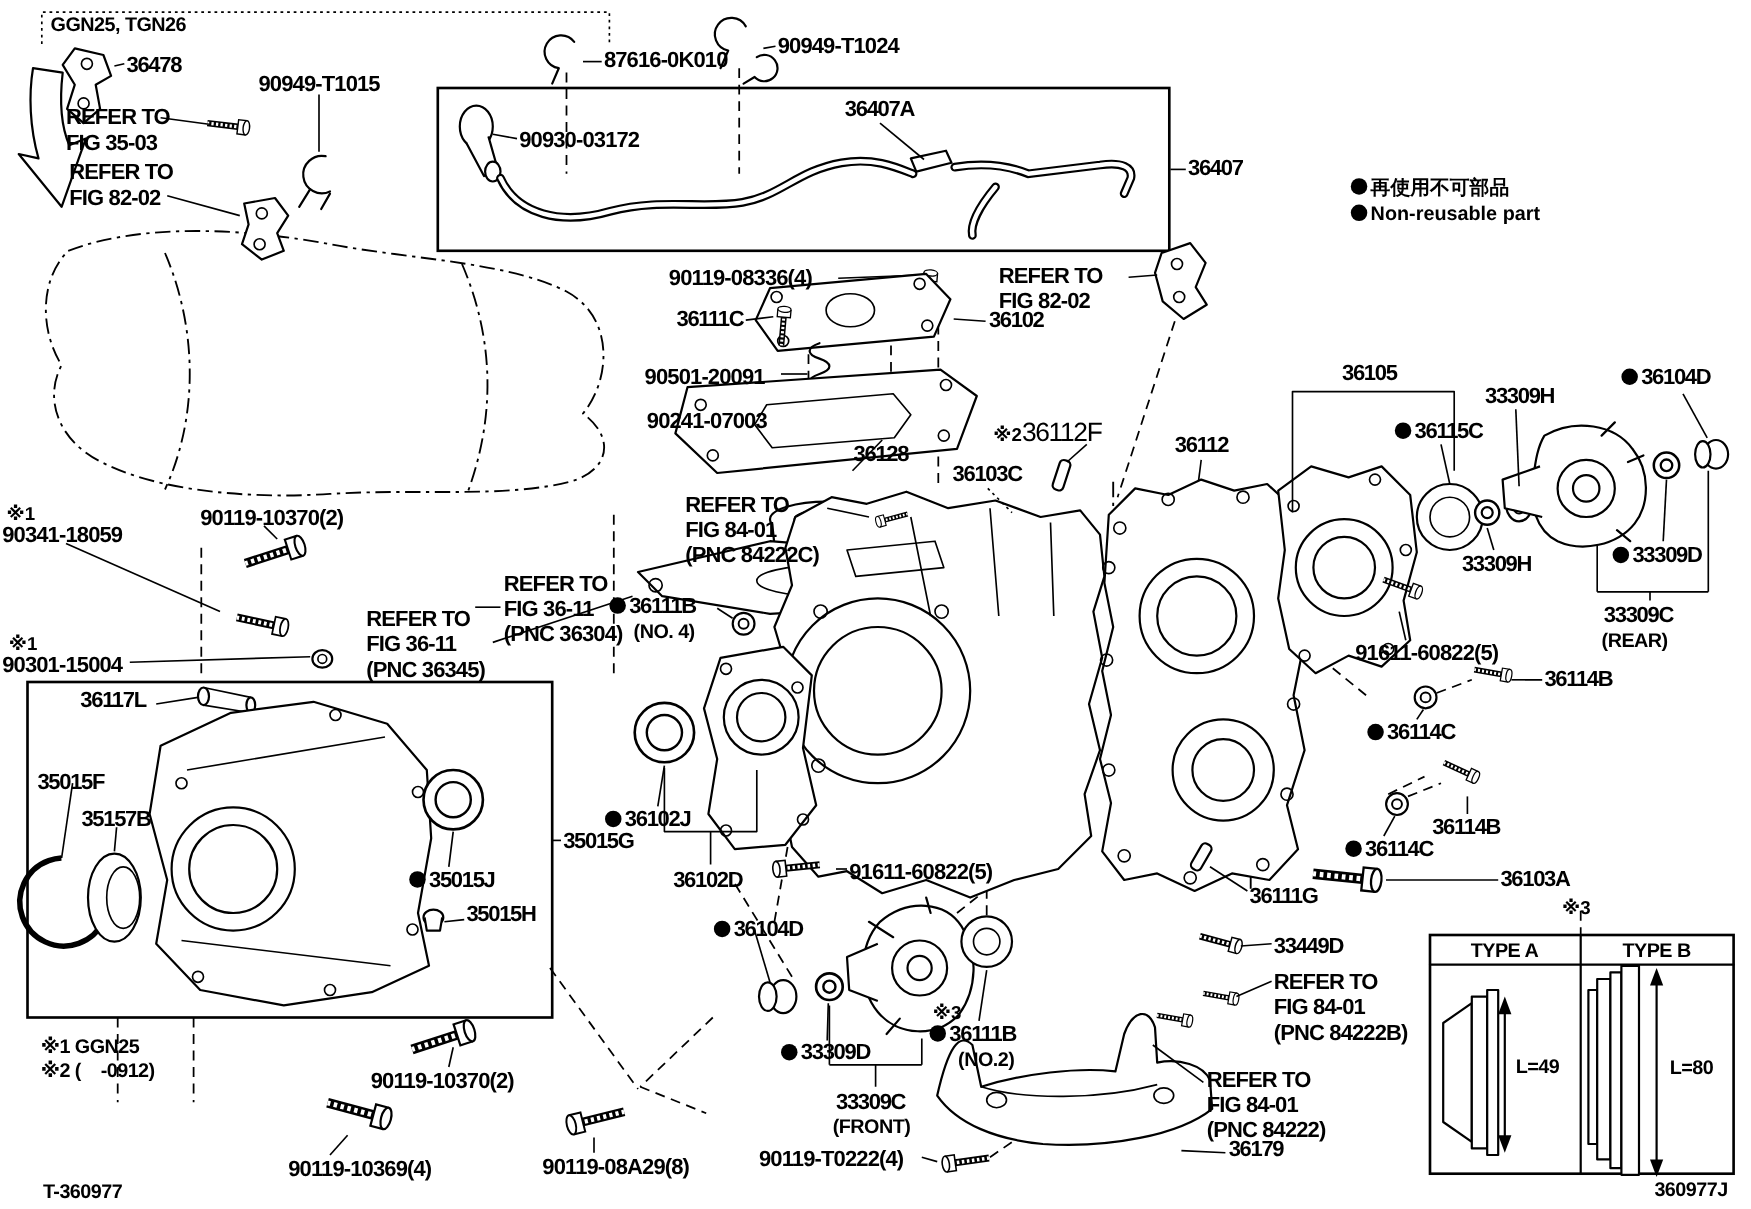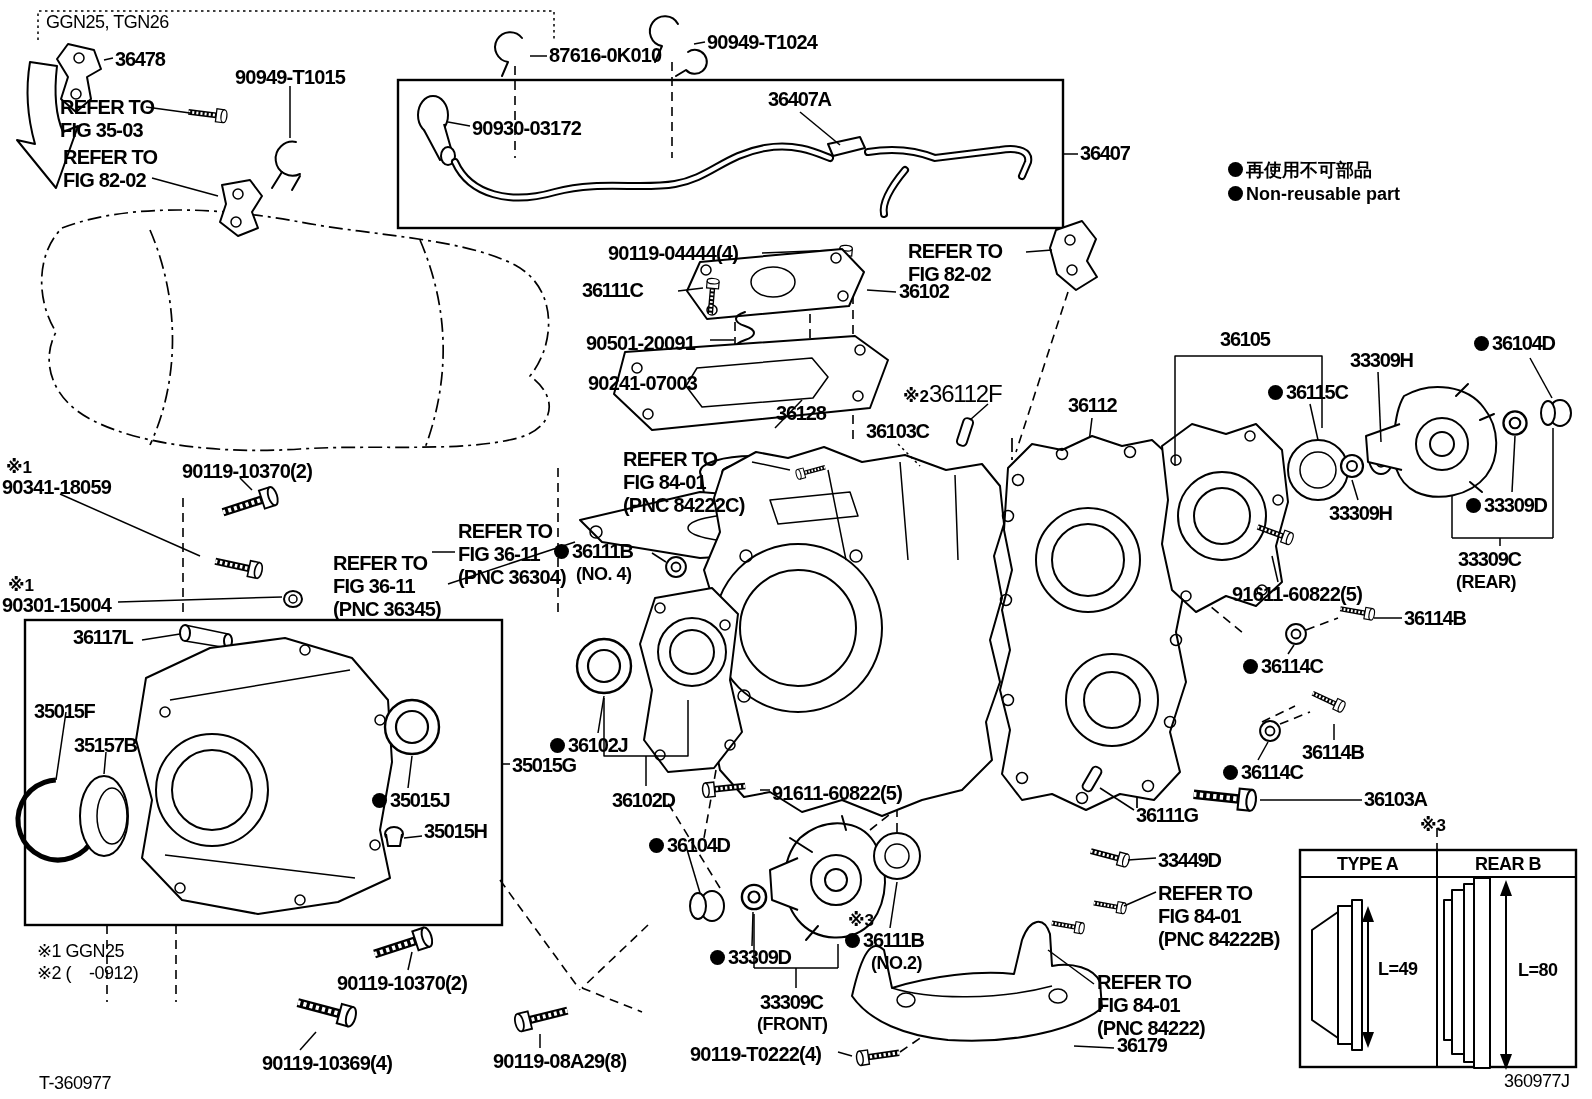--- a/index.html
+++ b/index.html
@@ -3,21 +3,21 @@
 <meta charset="utf-8">
 <style>
   html,body{margin:0;padding:0;background:#fff}
   #canvas{position:relative;width:1592px;height:1099px;background:#fff;overflow:hidden;
           font-family:"Liberation Sans","DejaVu Sans",sans-serif;color:#000}
   #art{position:absolute;left:0;top:0}
   .lbl{position:absolute;font-weight:700;font-size:20px;letter-spacing:-0.8px;white-space:pre;line-height:1.14}
   .big{font-size:20px;letter-spacing:-1.2px}
   .sm{font-size:18px;letter-spacing:-0.5px}
   .mark{font-size:17px;letter-spacing:0;font-weight:700}
-  .plain{font-weight:400}
+  .plain{font-weight:700}
   .dot{display:inline-block;width:15px;height:15px;border-radius:50%;background:#000;margin-right:3px;vertical-align:-1px}
   .legend-row{position:absolute;font-weight:700;font-size:18px;white-space:pre}
   .bigspan{font-size:24px;letter-spacing:-1.2px;font-weight:400}
   .ln{fill:none;stroke:#000;stroke-width:2;stroke-linejoin:round;stroke-linecap:round}
   .thin{fill:none;stroke:#000;stroke-width:1.5;stroke-linejoin:round}
   .fw{fill:#fff;stroke:#000;stroke-width:2;stroke-linejoin:round}
   .dash{stroke-dasharray:9 6;stroke-width:1.6}
   .dashdot{stroke-dasharray:14 5 3 5;stroke-width:1.7}
   .dotted{stroke-dasharray:2.5 3.5}
   .frame{fill:none;stroke:#000;stroke-width:2.4}
@@ -372,24 +372,24 @@
 <div class="lbl" style="left:235px;top:66px">90949-T1015</div>
 <div class="lbl" style="left:549px;top:44px">87616-0K010</div>
 <div class="lbl" style="left:707px;top:31px">90949-T1024</div>
 <div class="lbl" style="left:472px;top:117px">90930-03172</div>
 <div class="lbl big" style="left:768px;top:88px">36407A</div>
 <div class="lbl big" style="left:1080px;top:142px">36407</div>
 
 <div class="legend-row" style="left:1228px;top:158px"><span class="dot"></span><span>再使用不可部品</span></div>
 <div class="legend-row" style="left:1228px;top:184px"><span class="dot"></span><span>Non-reusable part</span></div>
 
-<div class="lbl" style="left:608px;top:242px">90119-04444(4)</div>
+<div class="lbl" style="left:608px;top:242px">90119-08336(4)</div>
 <div class="lbl ref" style="left:908px;top:240px">REFER TO
 FIG 82-02</div>
-<div class="lbl big" style="left:582px;top:279px">36111C</div>
+<div class="lbl big" style="left:615px;top:279px">36111C</div>
 <div class="lbl big" style="left:899px;top:280px">36102</div>
 <div class="lbl" style="left:586px;top:332px">90501-20091</div>
 <div class="lbl" style="left:588px;top:372px">90241-07003</div>
 <div class="lbl big" style="left:776px;top:402px">36128</div>
 <div class="lbl" style="left:903px;top:380px"><span class="mark">※2</span><span class="bigspan">36112F</span></div>
 <div class="lbl big" style="left:866px;top:420px">36103C</div>
 <div class="lbl big" style="left:1068px;top:394px">36112</div>
 <div class="lbl big" style="left:1220px;top:328px">36105</div>
 <div class="lbl big" style="left:1350px;top:349px">33309H</div>
 <div class="lbl big" style="left:1474px;top:332px"><span class="dot"></span><span>36104D</span></div>
@@ -452,17 +452,17 @@
 <div class="lbl" style="left:337px;top:972px">90119-10370(2)</div>
 <div class="lbl" style="left:262px;top:1052px">90119-10369(4)</div>
 <div class="lbl" style="left:493px;top:1050px">90119-08A29(8)</div>
 
 <div class="lbl sm plain" style="left:37px;top:941px">※1 GGN25</div>
 <div class="lbl sm plain" style="left:37px;top:963px">※2 (    -0912)</div>
 <div class="lbl sm plain" style="left:39px;top:1073px">T-360977</div>
 <div class="lbl sm plain" style="left:1504px;top:1071px">360977J</div>
 
 <div class="lbl sm" style="left:1337px;top:854px">TYPE A</div>
-<div class="lbl sm" style="left:1475px;top:854px">REAR B</div>
+<div class="lbl sm" style="left:1475px;top:854px">TYPE B</div>
 <div class="lbl sm" style="left:1378px;top:959px">L=49</div>
 <div class="lbl sm" style="left:1518px;top:960px">L=80</div>
 
 </div>
 
 </body></html>

